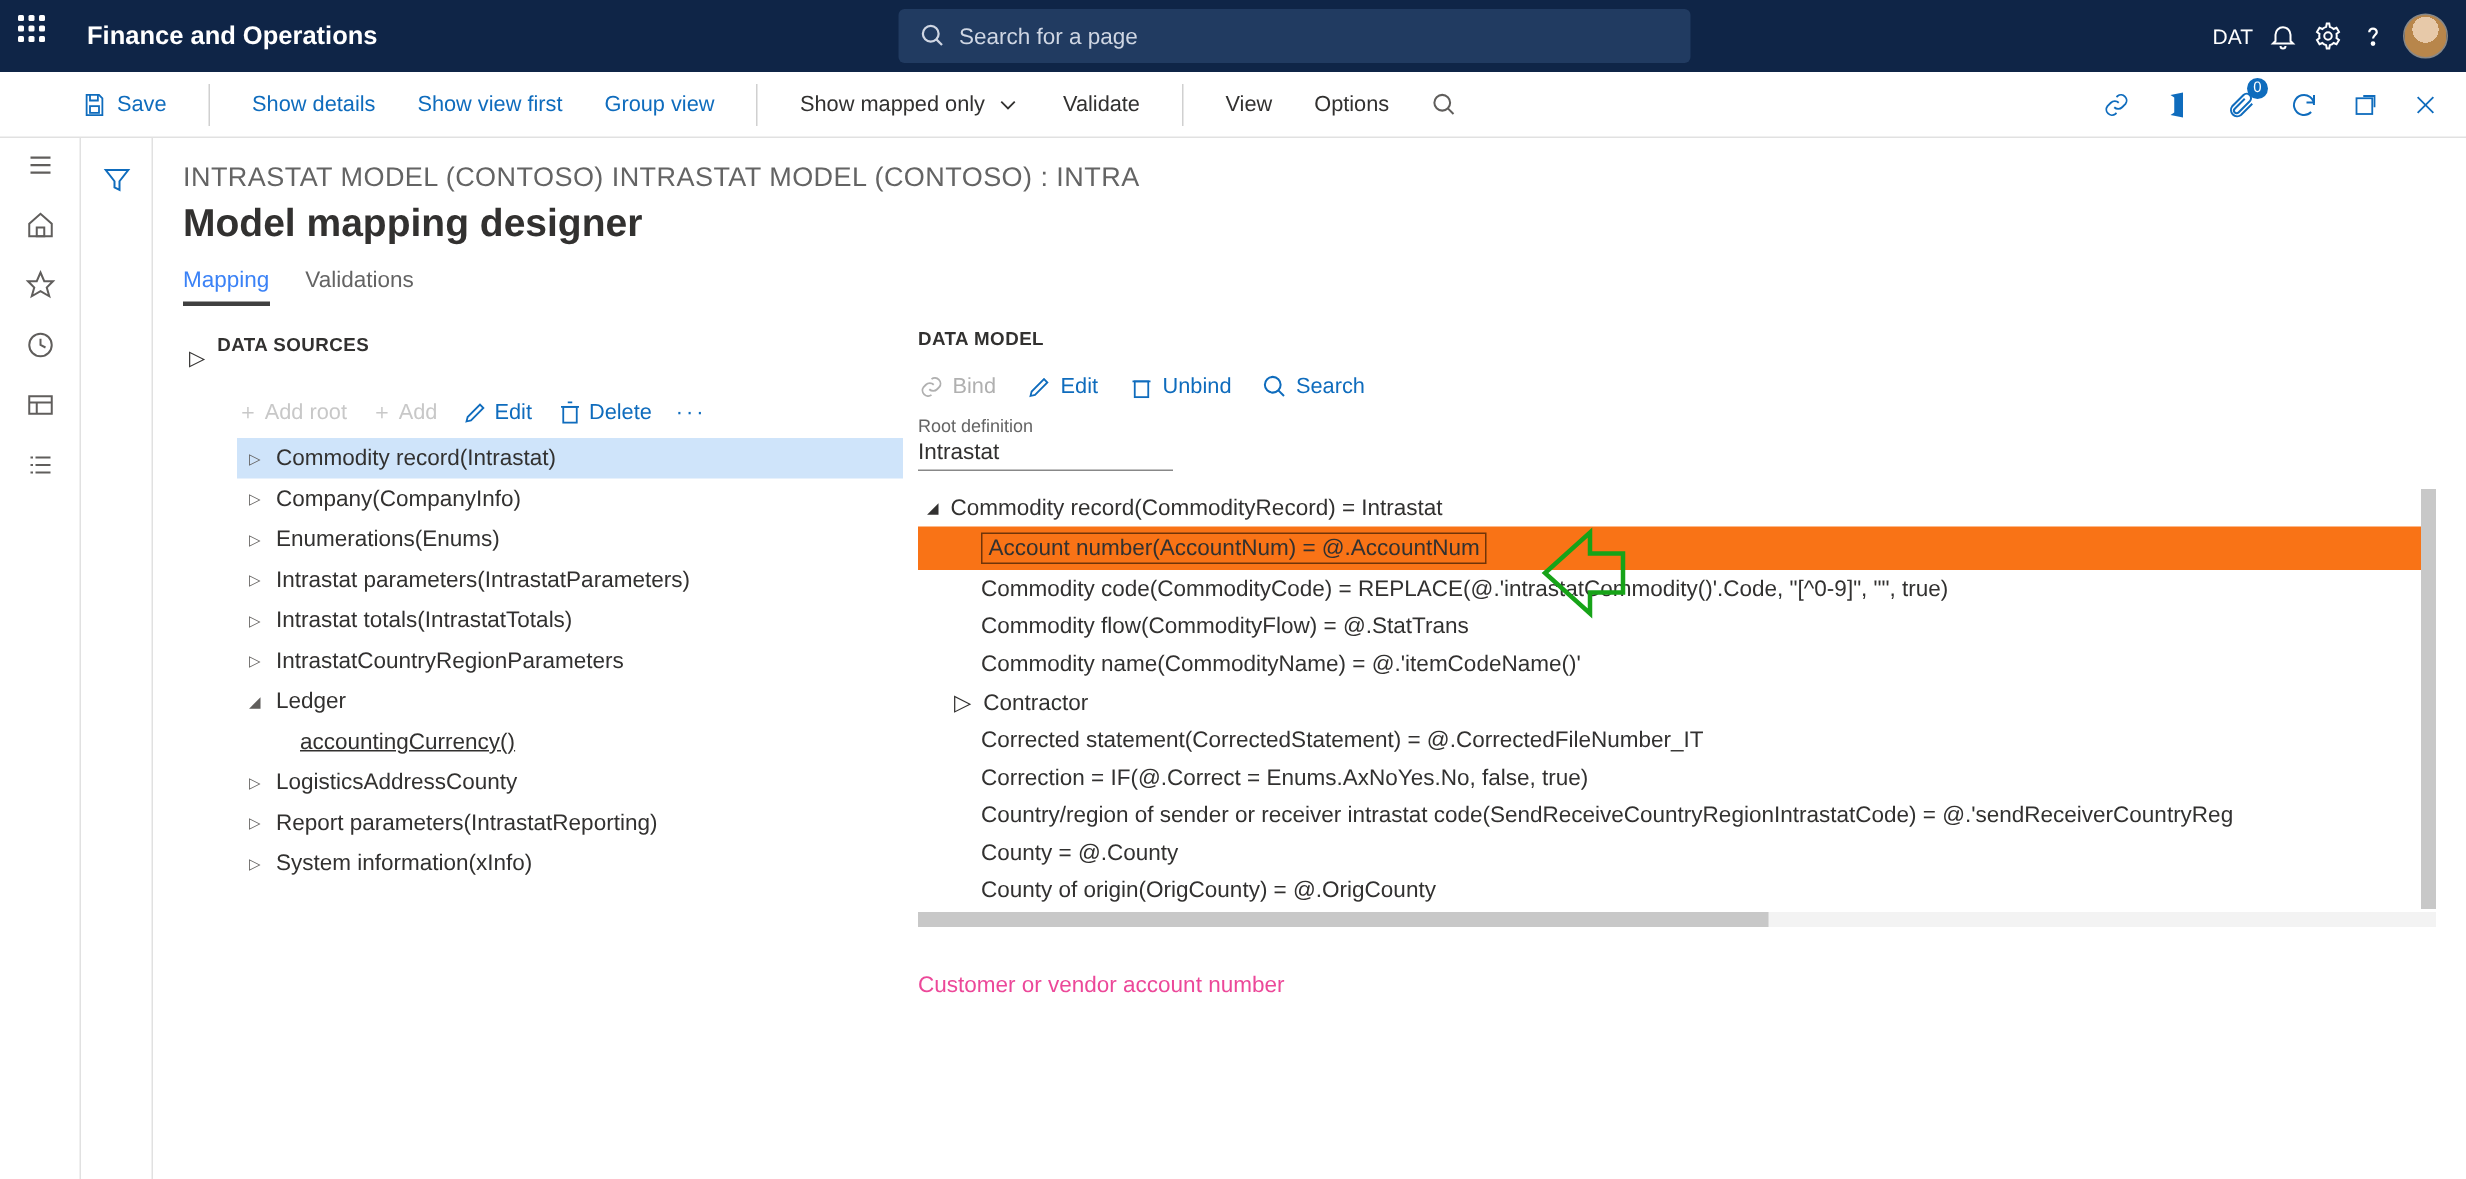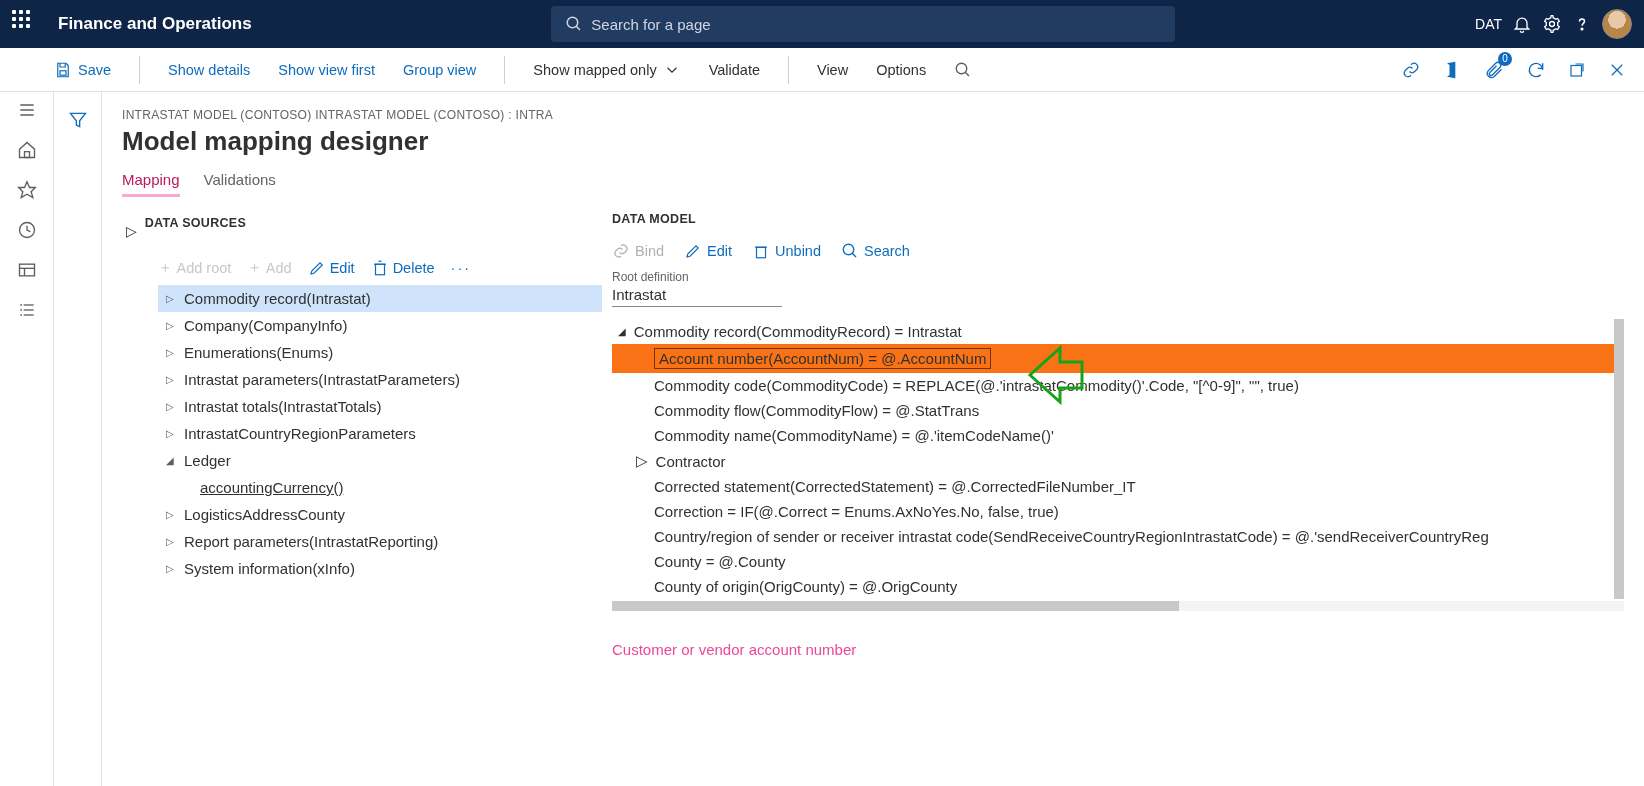--- a/index.html
+++ b/index.html
@@ -28,21 +28,21 @@
       gap: 3px;
       margin-right: 18px;
       cursor: pointer;
     }
     .hdr .waffle span { background: #fff; border-radius: 1px; }
     .hdr .title { font-size: 17px; font-weight: 600; }
     .hdr .search-box {
       margin-left: auto;
       margin-right: auto;
       background: #213b61;
-      width: 624px;
+      width: 528px;
       height: 36px;
       border-radius: 4px;
       display: flex;
       align-items: center;
       padding: 0 14px;
       color: #cfd6e3;
     }
     .hdr .search-box input {
       background: transparent;
       border: none;
@@ -119,34 +119,34 @@
       color: #0f6cbd;
     }
 
     .content {
       flex: 1;
       padding: 10px 20px 0 20px;
       overflow: hidden;
     }
 
     .breadcrumb {
-      font-size: 12px;
+      font-size: 18px;
       color: #646464;
       letter-spacing: .3px;
       margin-top: 6px;
     }
     .page-title {
       font-size: 26px;
       font-weight: 700;
       margin: 4px 0 14px 0;
     }
 
     .tabs { display: flex; gap: 24px; border-bottom: 1px solid transparent; margin-bottom: 14px; }
     .tabs .tab { padding-bottom: 6px; font-size: 15px; color: #646464; cursor: pointer; }
-    .tabs .tab.active { color: #be185d; border-bottom: 3px solid #f9a8d4; font-weight: 400; }
+    .tabs .tab.active { color: #3b82f6; border-bottom: 3px solid #404040; font-weight: 400; }
 
     .panes { display: flex; gap: 10px; height: calc(100% - 120px); }
     .left-pane { width: 480px; }
     .right-pane { flex: 1; position: relative; }
 
     .section-hdr {
       font-size: 12.5px;
       font-weight: 600;
       color: #323130;
       letter-spacing: .3px;

